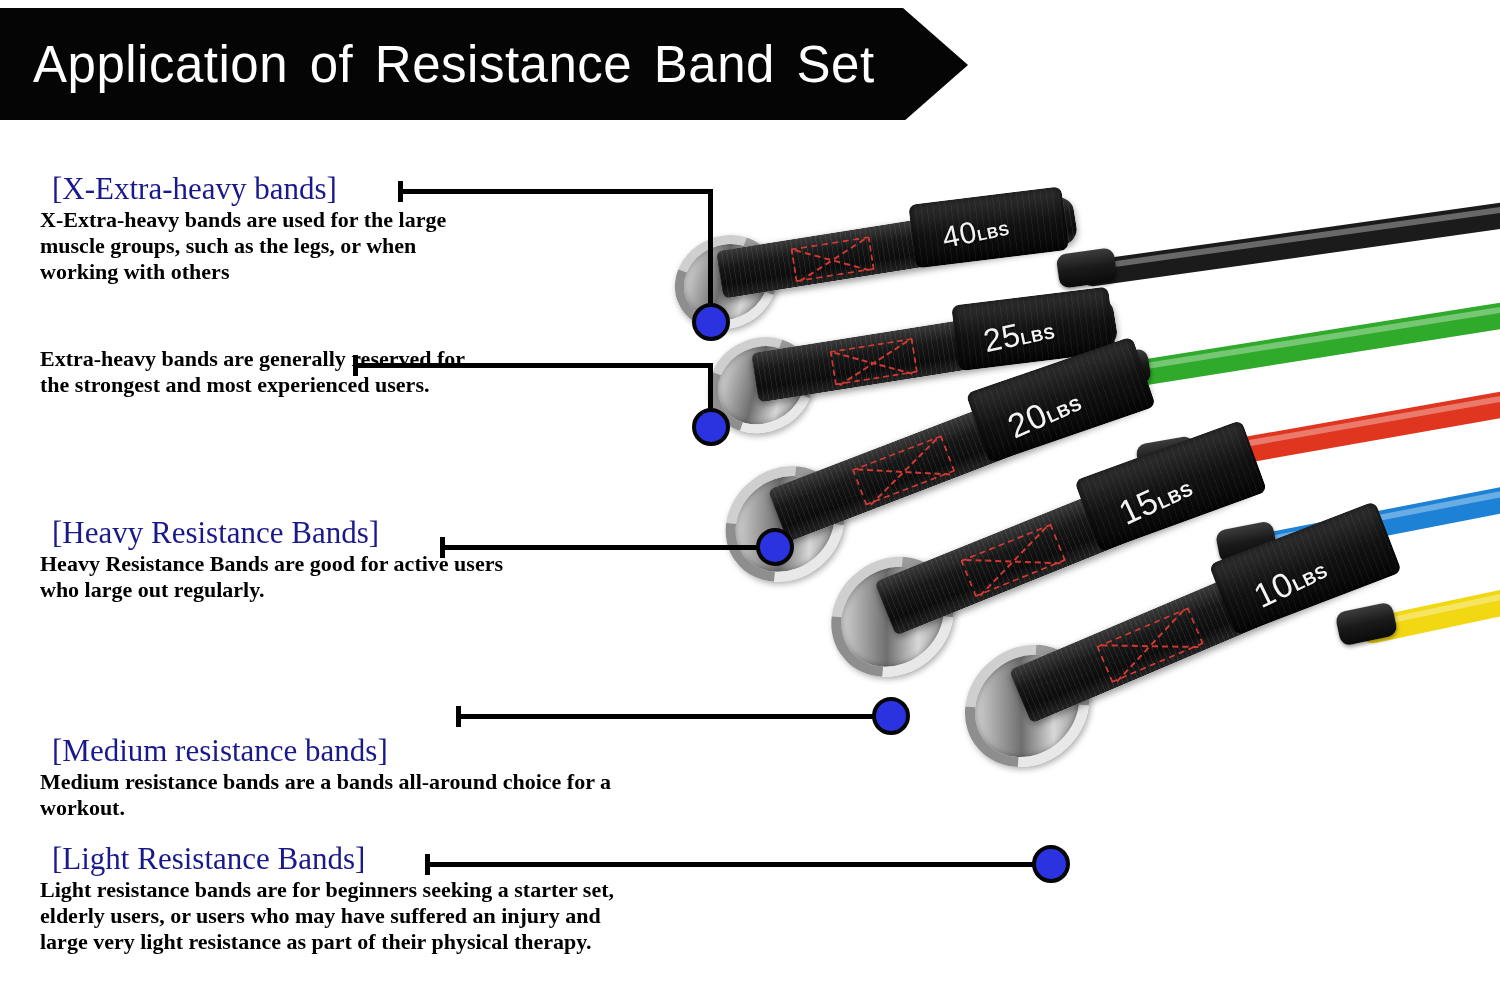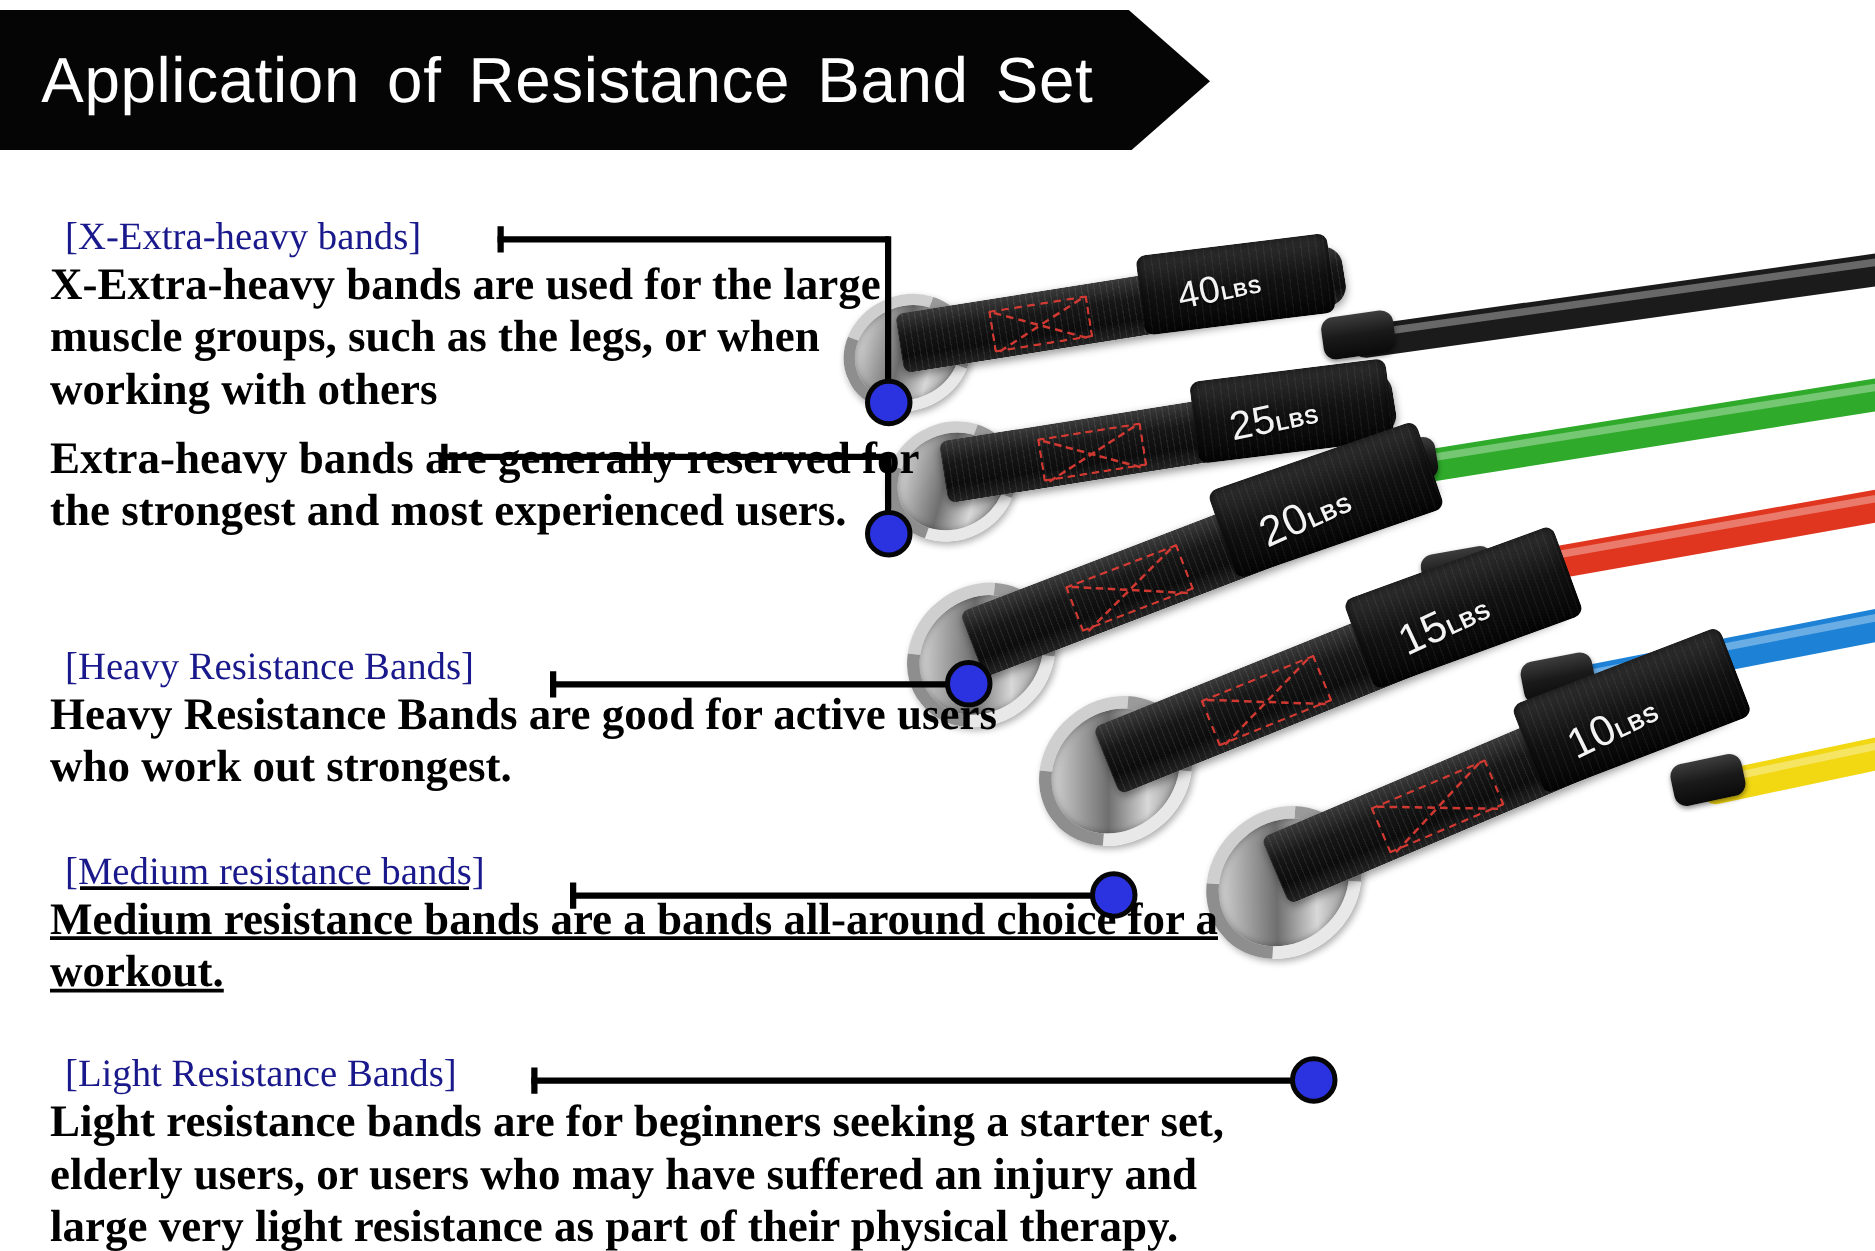--- a/index.html
+++ b/index.html
@@ -55,21 +55,21 @@
   .callout-head {
     color: #19198c;
     font-size: 31px;
     line-height: 1.08;
     white-space: nowrap;
     margin: 0 0 2px 12px;
     font-weight: 400;
   }
   .callout-body {
     color: #000000;
-    font-size: 36px;
+    font-size: 22px;
     line-height: 1.16;
     font-weight: 700;
     margin: 0;
     max-width: 840px;
   }
   .callout-body span { display: block; white-space: nowrap; }
 
   
   .leader {
     position: absolute;
@@ -341,25 +341,25 @@
     <p class="callout-body">
       <span>Extra-heavy bands are generally reserved for</span>
       <span>the strongest and most experienced users.</span>
     </p>
   </div>
 
   <div class="callout" style="top:516px;">
     <p class="callout-head">[Heavy Resistance Bands]</p>
     <p class="callout-body">
       <span>Heavy Resistance Bands are good for active users</span>
-      <span>who work out strongest.</span>
-    </p>
-  </div>
-
-  <div class="callout" style="top:680px;text-decoration:underline;">
+      <span>who large out regularly.</span>
+    </p>
+  </div>
+
+  <div class="callout" style="top:734px;">
     <p class="callout-head">[Medium resistance bands]</p>
     <p class="callout-body">
       <span>Medium resistance bands are a bands all-around choice for a</span>
       <span>workout.</span>
     </p>
   </div>
 
   <div class="callout" style="top:842px;">
     <p class="callout-head">[Light Resistance Bands]</p>
     <p class="callout-body">

